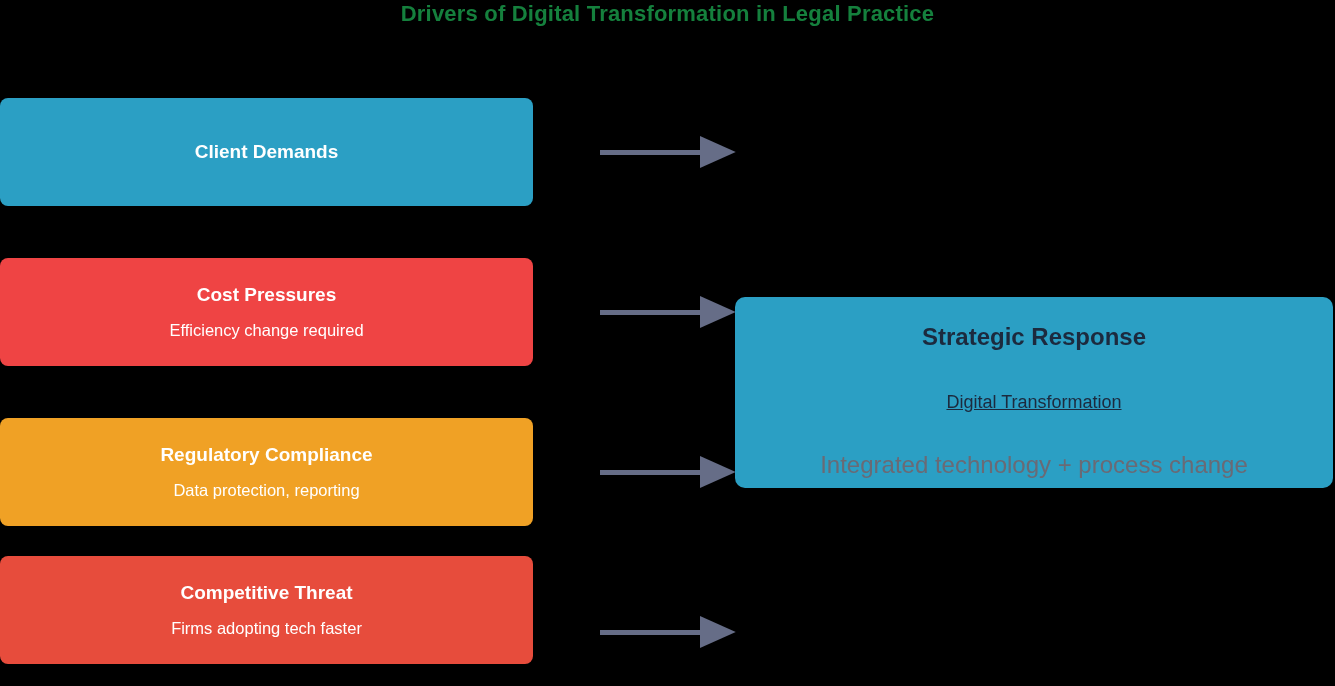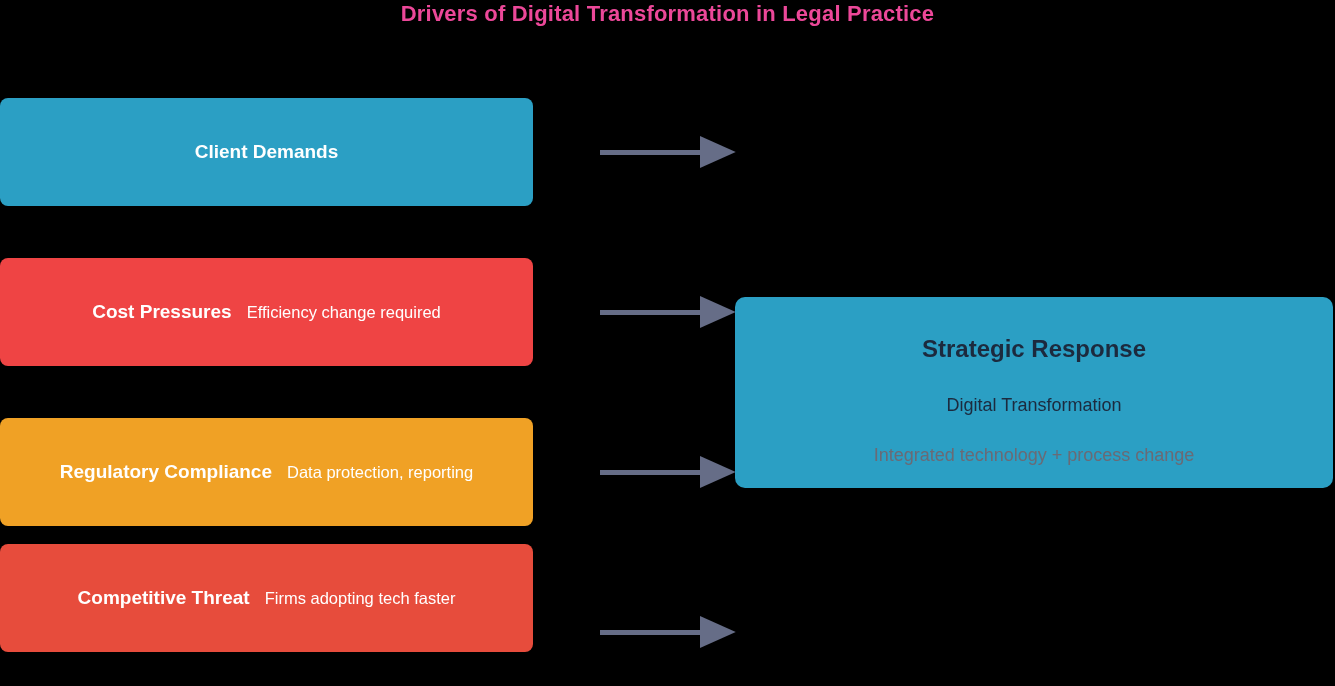--- a/index.html
+++ b/index.html
@@ -20,31 +20,31 @@
     font-weight: bold;
     letter-spacing: 0.2px;
   }
   .driver-box {
     position: absolute;
     left: 0;
     width: 533px;
     height: 108px;
     border-radius: 8px;
     display: flex;
-    flex-direction: row;
+    flex-direction: column;
     align-items: center;
     justify-content: center;
     gap: 15px;
     color: #ffffff;
     text-align: center;
   }
   .driver-0 { top: 98px; }
   .driver-1 { top: 258px; }
   .driver-2 { top: 418px; text-align: right; }
-  .driver-3 { top: 544px; }
+  .driver-3 { top: 556px; }
   .driver-label { font-size: 19px; font-weight: bold; }
   .driver-detail { font-size: 16.5px; }
   .arrow {
     position: absolute;
     left: 600px;
     width: 136px;
     height: 32px;
     display: flex;
     align-items: center;
   }
@@ -62,31 +62,31 @@
     left: 735px;
     top: 297px;
     width: 598px;
     height: 191px;
     border-radius: 10px;
     display: flex;
     flex-direction: column;
     align-items: center;
     justify-content: center;
     padding-top: 16px;
-    gap: 7px;
+    gap: 16px;
     text-align: center;
   }
   .response-title { font-size: 24px; font-weight: bold; }
-  .response-subtitle { font-size: 18px; margin-top: 25px; }
-  .response-detail { font-size: 18px; margin-top: 22px; text-align: right; }
+  .response-subtitle { font-size: 18px; margin-top: 25px; text-decoration: underline; }
+  .response-detail { font-size: 24px; margin-top: 22px; text-align: right; }
 </style>
 </head>
 <body>
 
-<div class="diagram-title" style="color: #ec4899;">Drivers of Digital Transformation in Legal Practice</div>
+<div class="diagram-title" style="color: #15803d;">Drivers of Digital Transformation in Legal Practice</div>
 
 <div class="driver-box driver-0" style="background: rgb(43, 159, 196);">
   <div class="driver-label">Client Demands</div>
 </div>
 
 <div class="driver-box driver-1" style="background: #ef4444;">
   <div class="driver-label">Cost Pressures</div>
   <div class="driver-detail">Efficiency change required</div>
 </div>
 

